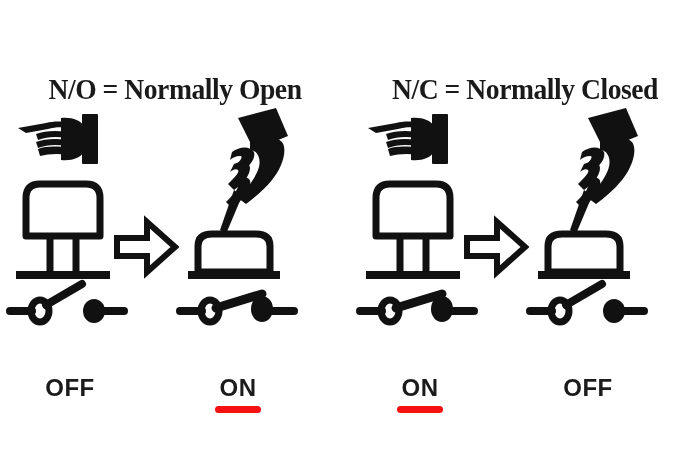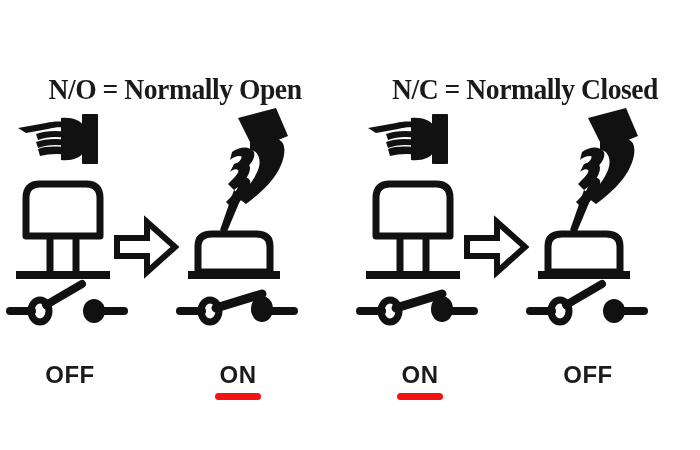--- a/index.html
+++ b/index.html
@@ -71,21 +71,21 @@
     top: 108px;
     width: 66px;
     height: 66px;
   }
 
   .svg-block { display: block; }
 
   
   .labels {
     position: absolute;
-    top: 353px;
+    top: 366px;
     left: 0;
     width: 350px;
     height: 60px;
   }
   .label {
     position: absolute;
     top: 0;
     width: 140px;
     text-align: center;
   }

